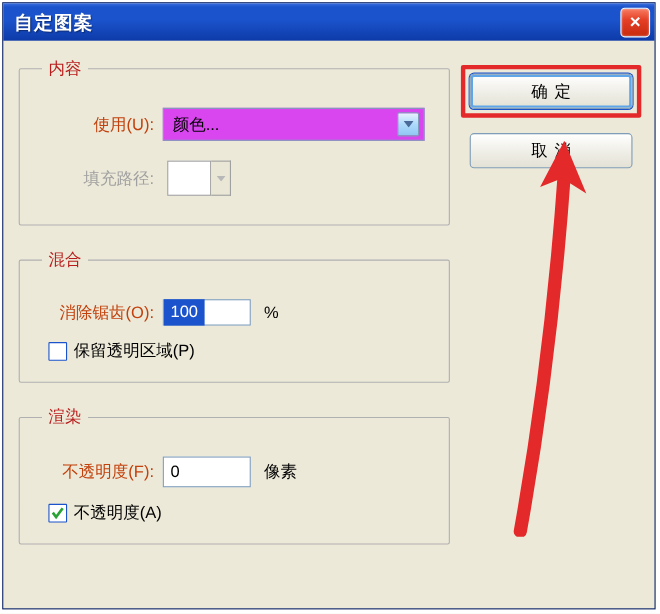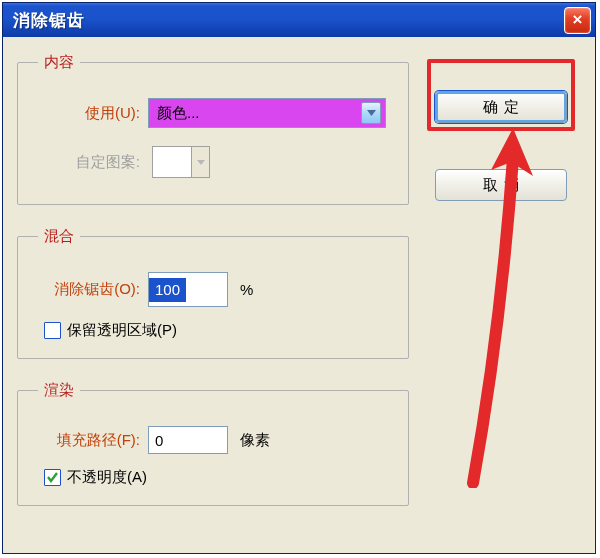--- a/index.html
+++ b/index.html
@@ -146,21 +146,21 @@
   .numbox {
     width: 80px;
     height: 28px;
     border: 1px solid #7f9db9;
     background: #fff;
     padding: 0 6px;
     font-size: 15px;
   }
   .opacity-val {
     width: 80px;
-    height: 35px;
+    height: 24px;
     border: 1px solid #7f9db9;
     background: #fff;
     display: flex;
     align-items: center;
     padding: 0;
   }
   .opacity-val .hl {
     background: #1b53cc;
     color: #fff;
     padding: 3px 6px;
@@ -186,33 +186,32 @@
     display: flex;
     align-items: center;
     justify-content: center;
     cursor: pointer;
     border-radius: 1px;
   }
   .cb svg { width: 13px; height: 13px; display:none; }
   .cb.checked svg { display: block; }
   .cb-label { font-size: 15px; cursor: pointer; }
   .btn {
-    width: 132px;
+    width: 148px;
     height: 32px;
     background: linear-gradient(to bottom, #fff 0%, #f0efe8 50%, #e4e2d6 100%);
     border: 1px solid #7f9db9;
     border-radius: 4px;
     font-size: 15px;
     cursor: pointer;
     display: flex;
     align-items: center;
     justify-content: center;
     letter-spacing: 6px;
     text-indent: 6px;
-    margin-top: 24px;
   }
   .btn.default {
     box-shadow: 0 0 0 2px #5fa6e8 inset, 0 0 0 1px #1b53cc;
   }
   .highlight-ok {
     border: 4px solid #e32929;
     padding: 4px;
     border-radius: 2px;
   }
   .arrow-svg {
@@ -222,21 +221,21 @@
     width: 100px;
     height: 360px;
     pointer-events: none;
   }
 </style>
 </head>
 <body>
 
 <div class="window">
   <div class="titlebar">
-    <span class="title">消除锯齿</span>
+    <span class="title">自定图案</span>
     <div class="close-btn">
       <span>×</span>
     </div>
   </div>
 
   <div class="client">
     <div class="main-col">
 
       <fieldset>
         <legend>内容</legend>
@@ -245,21 +244,21 @@
           <div class="select">
             <span class="select-value">颜色...</span>
             <span class="dd-btn">
               <svg viewBox="0 0 9 6">
                   <path d="M0 0 L9 0 L4.5 6 Z" fill="#4a6a9a"></path>
                 </svg>
             </span>
           </div>
         </div>
         <div class="row" style="margin-top:18px;">
-          <div class="label disabled">自定图案:</div>
+          <div class="label disabled">填充路径:</div>
           <div class="pattern-box">
             <div class="pattern-swatch"></div>
             <div class="pattern-dd">
               <svg width="8" height="5" viewBox="0 0 8 5">
                   <path d="M0 0 L8 0 L4 5 Z" fill="#b8b8b8"></path>
                 </svg>
             </div>
           </div>
         </div>
       </fieldset>
@@ -277,21 +276,21 @@
           <div class="cb">
             
           </div>
           <span class="cb-label">保留透明区域(P)</span>
         </div>
       </fieldset>
 
       <fieldset>
         <legend>渲染</legend>
         <div class="row">
-          <div class="label">填充路径(F):</div>
+          <div class="label">不透明度(F):</div>
           <input class="numbox" type="text" value="0" style="">
           <span class="suffix">像素</span>
         </div>
         <div class="checkbox-row">
           <div class="cb checked">
             <svg viewBox="0 0 13 13">
                 <path d="M2 6 L5 10 L11 2" stroke="#2aa336" stroke-width="2.4" fill="none"></path>
               </svg>
           </div>
           <span class="cb-label">不透明度(A)</span>

